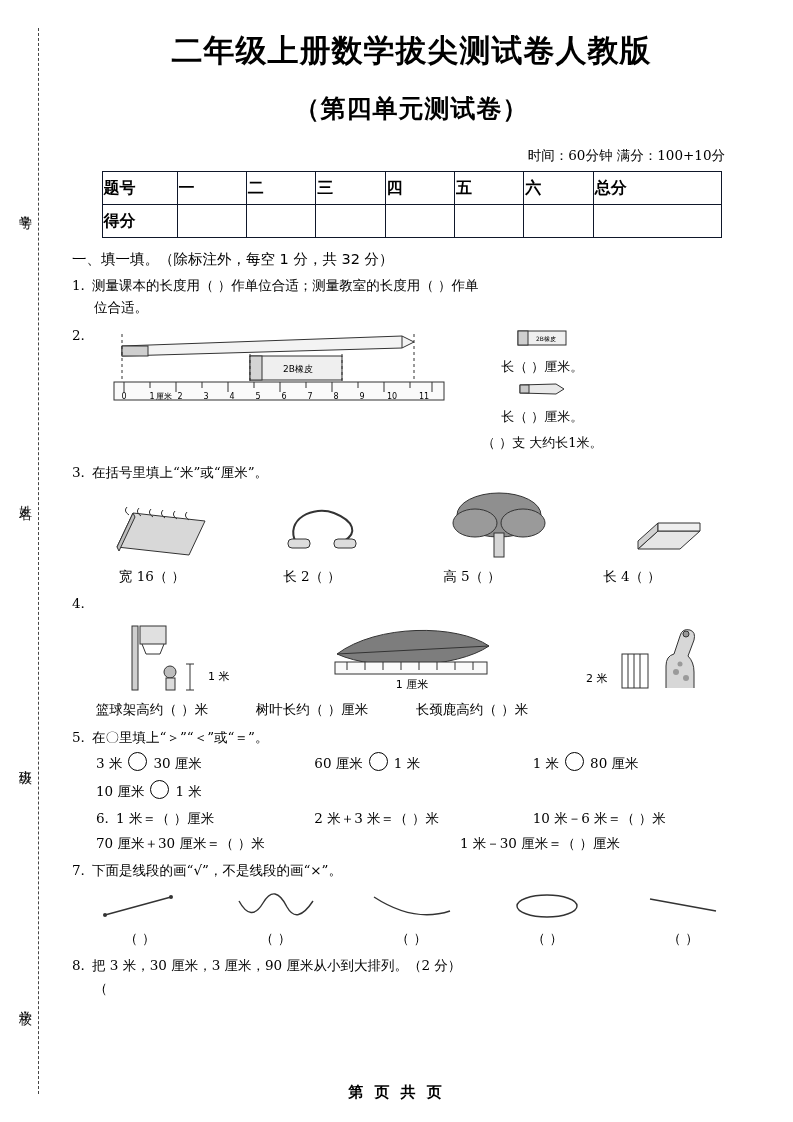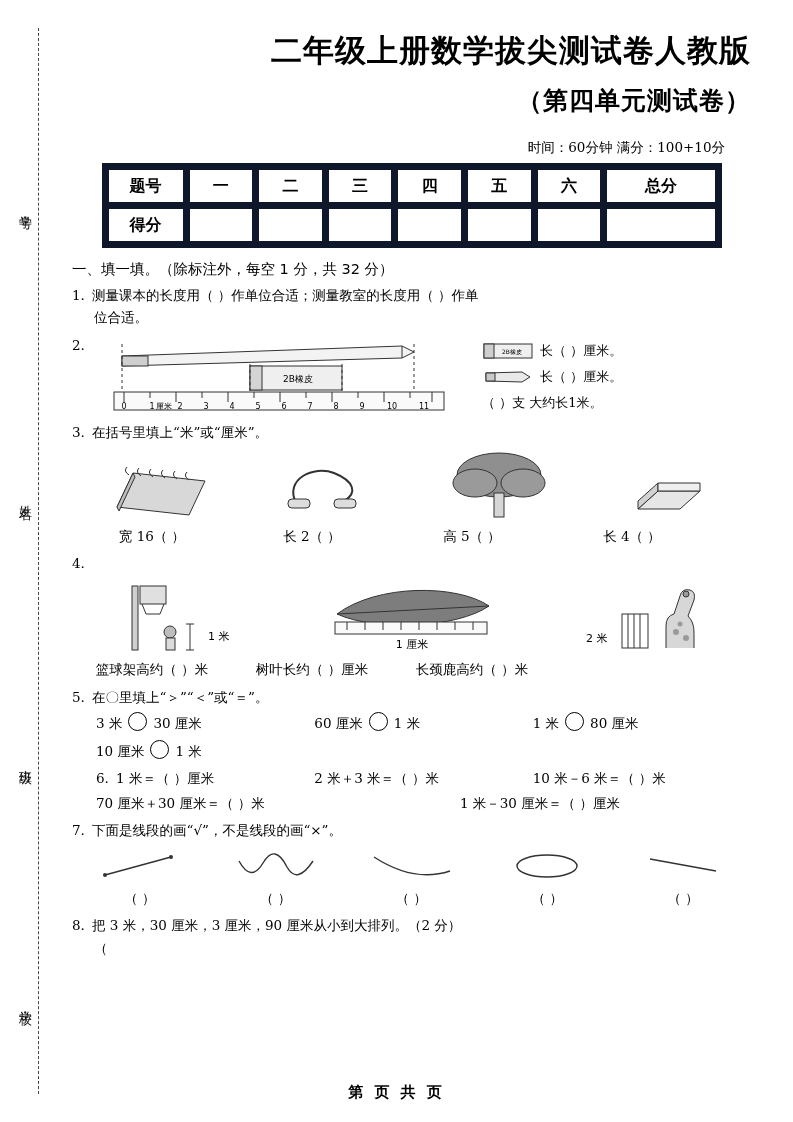--- a/index.html
+++ b/index.html
@@ -27,69 +27,68 @@
     color:#111;
   }
   #vl-xuehao{top:205px;}
   #vl-xingming{top:495px;}
   #vl-banji{top:760px;}
   #vl-xuexiao{top:1000px;}
 
   .content{position:absolute;left:72px;right:42px;top:22px;}
 
   h1.title{
-    text-align:right;
+    text-align:center;
     font-size:31px;
     font-weight:bold;
     margin:8px 0 0 0;
     letter-spacing:1px;
     font-family:"DejaVu Sans","Liberation Sans",sans-serif;
   }
   h2.subtitle{
-    text-align:right;
+    text-align:center;
     font-size:25px;
     font-weight:bold;
-    margin:12px 0 0 0;
+    margin:20px 0 0 0;
     letter-spacing:1px;
     font-family:"DejaVu Sans","Liberation Sans",sans-serif;
   }
   .meta{
     text-align:right;
     font-size:13.5px;
     margin:22px 26px 6px 0;
   }
   table.score{
     border-collapse:collapse;
     margin:0 auto;
     width:620px;
   }
   table.score td{
-    border:7px solid #0f172a;
+    border:1px solid #0f172a;
     height:30px;
-    text-align:center;
     font-size:16px;
     font-weight:bold;
   }
   table.score td.hdr{width:72px;}
   table.score tr td:first-child{font-weight:bold;}
 
   .sec-title{
     font-size:14.5px;
     margin:12px 0 2px 0;
     font-family:"DejaVu Sans","Liberation Sans",sans-serif;
   }
   .q{font-size:13.5px;line-height:1.65;margin:5px 0 0 0;}
   .q .num{display:inline-block;min-width:20px;}
   .indent{padding-left:22px;}
 
   
   .item2{display:flex;align-items:flex-start;gap:10px;margin-top:4px;}
   .ruler-art{width:370px;}
   .right-col{font-size:13px;line-height:2.0;padding-top:4px;}
-  .right-col .line{display:flex;align-items:center;gap:6px;white-space:nowrap;}
+  .right-col .line{display:flex;align-items:center;gap:6px;white-space:nowrap;flex-direction:column;}
 
   
   .art-row{display:flex;justify-content:space-around;align-items:flex-end;margin-top:6px;}
   .cap-row{display:flex;justify-content:flex-start;font-size:13.5px;margin-top:4px;}
   .cap-row span{width:160px;text-align:center;}
 
   .circ{
     display:inline-block;width:17px;height:17px;border:1px solid #000;border-radius:50%;
     vertical-align:-3px;margin:0 6px;
   }

